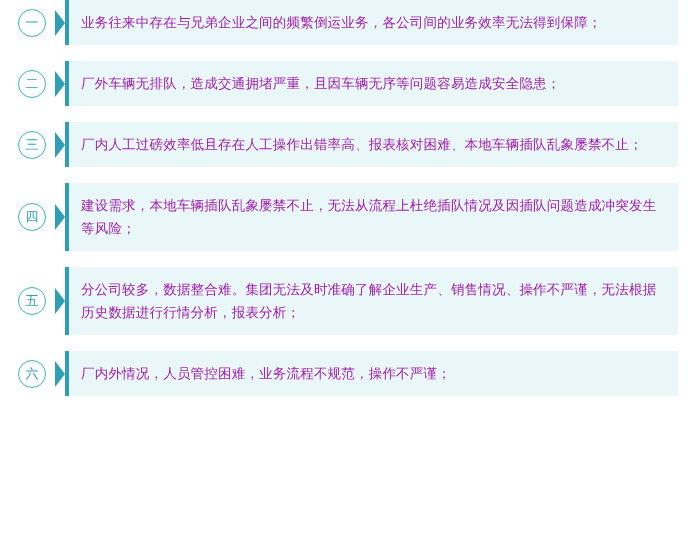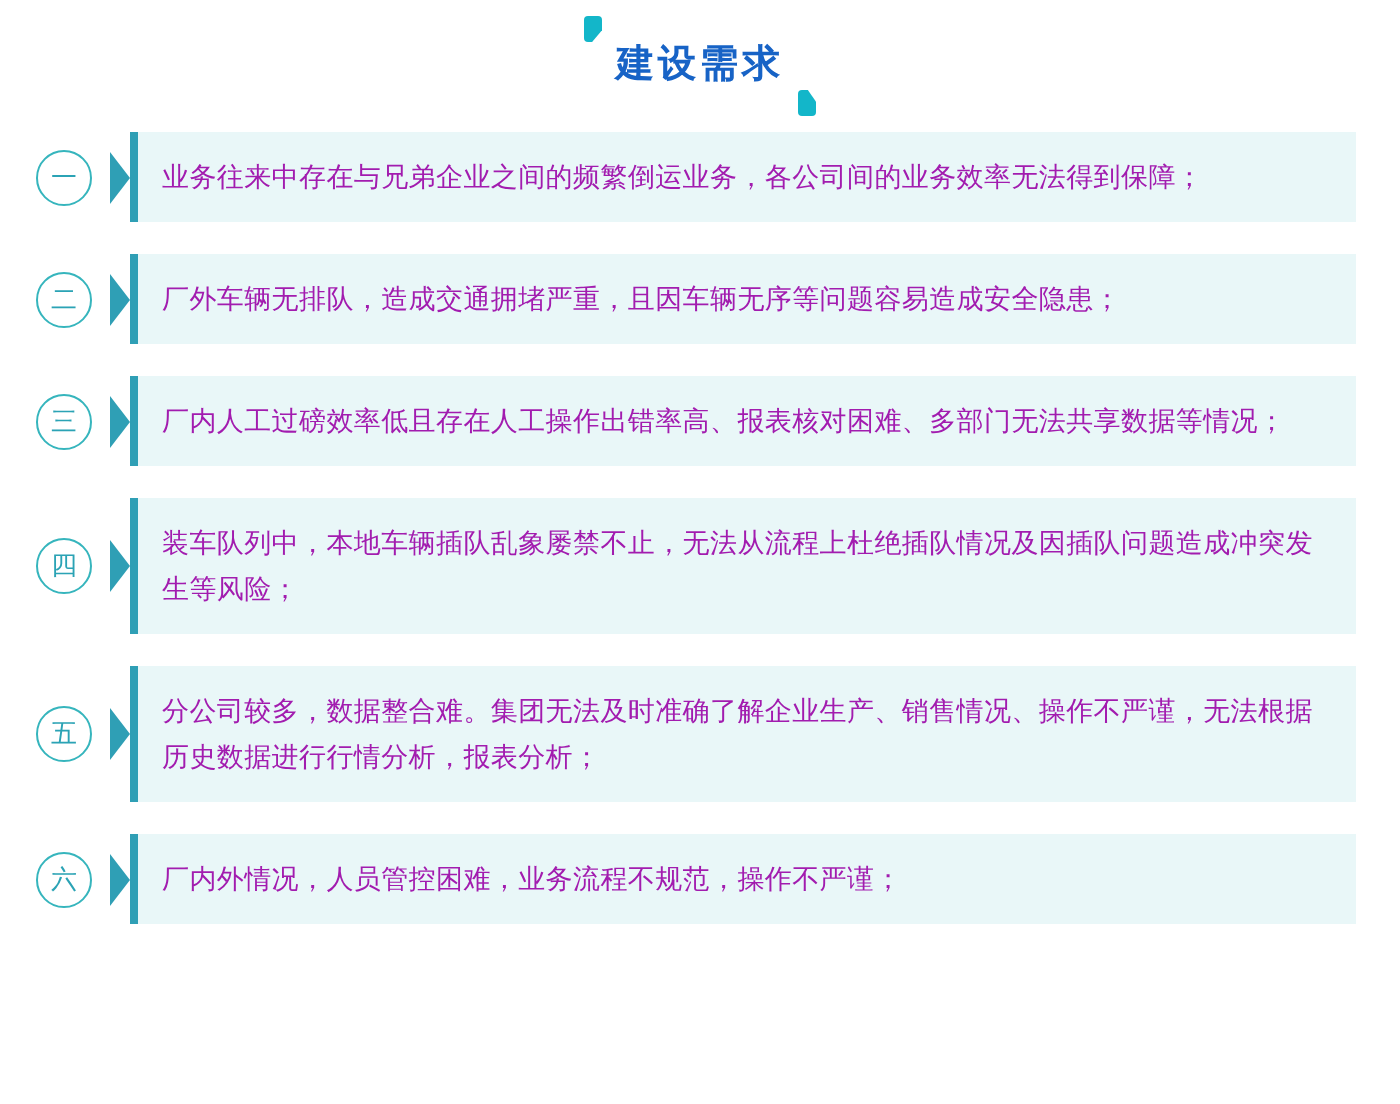--- a/index.html
+++ b/index.html
@@ -116,27 +116,20 @@
     color: #a21caf;
     font-weight: normal;
     letter-spacing: 0.2px;
   }
 </style>
 </head>
 <body>
 
 <div class="page">
 
-  <div class="title-wrap">
-    <div class="title-inner">
-      <span class="quote-mark left"></span>
-      <div class="title-text">建设需求</div>
-      <span class="quote-mark right"></span>
-    </div>
-  </div>
 
   <div class="list">
 
     <div class="row">
       <div class="num-badge">一</div>
       <div class="arrow"></div>
       <div class="bar">
         <span class="bar-text">业务往来中存在与兄弟企业之间的频繁倒运业务，各公司间的业务效率无法得到保障；</span>
       </div>
     </div>
@@ -146,29 +139,29 @@
       <div class="arrow"></div>
       <div class="bar">
         <span class="bar-text">厂外车辆无排队，造成交通拥堵严重，且因车辆无序等问题容易造成安全隐患；</span>
       </div>
     </div>
 
     <div class="row">
       <div class="num-badge">三</div>
       <div class="arrow"></div>
       <div class="bar">
-        <span class="bar-text">厂内人工过磅效率低且存在人工操作出错率高、报表核对困难、多部门无法共享数据等情况；</span>
+        <span class="bar-text">厂内人工过磅效率低且存在人工操作出错率高、报表核对困难、本地车辆插队乱象屡禁不止；</span>
       </div>
     </div>
 
     <div class="row">
       <div class="num-badge">四</div>
       <div class="arrow"></div>
       <div class="bar">
-        <span class="bar-text">装车队列中，本地车辆插队乱象屡禁不止，无法从流程上杜绝插队情况及因插队问题造成冲突发生等风险；</span>
+        <span class="bar-text">建设需求，本地车辆插队乱象屡禁不止，无法从流程上杜绝插队情况及因插队问题造成冲突发生等风险；</span>
       </div>
     </div>
 
     <div class="row">
       <div class="num-badge">五</div>
       <div class="arrow"></div>
       <div class="bar">
         <span class="bar-text">分公司较多，数据整合难。集团无法及时准确了解企业生产、销售情况、操作不严谨，无法根据历史数据进行行情分析，报表分析；</span>
       </div>
     </div>

